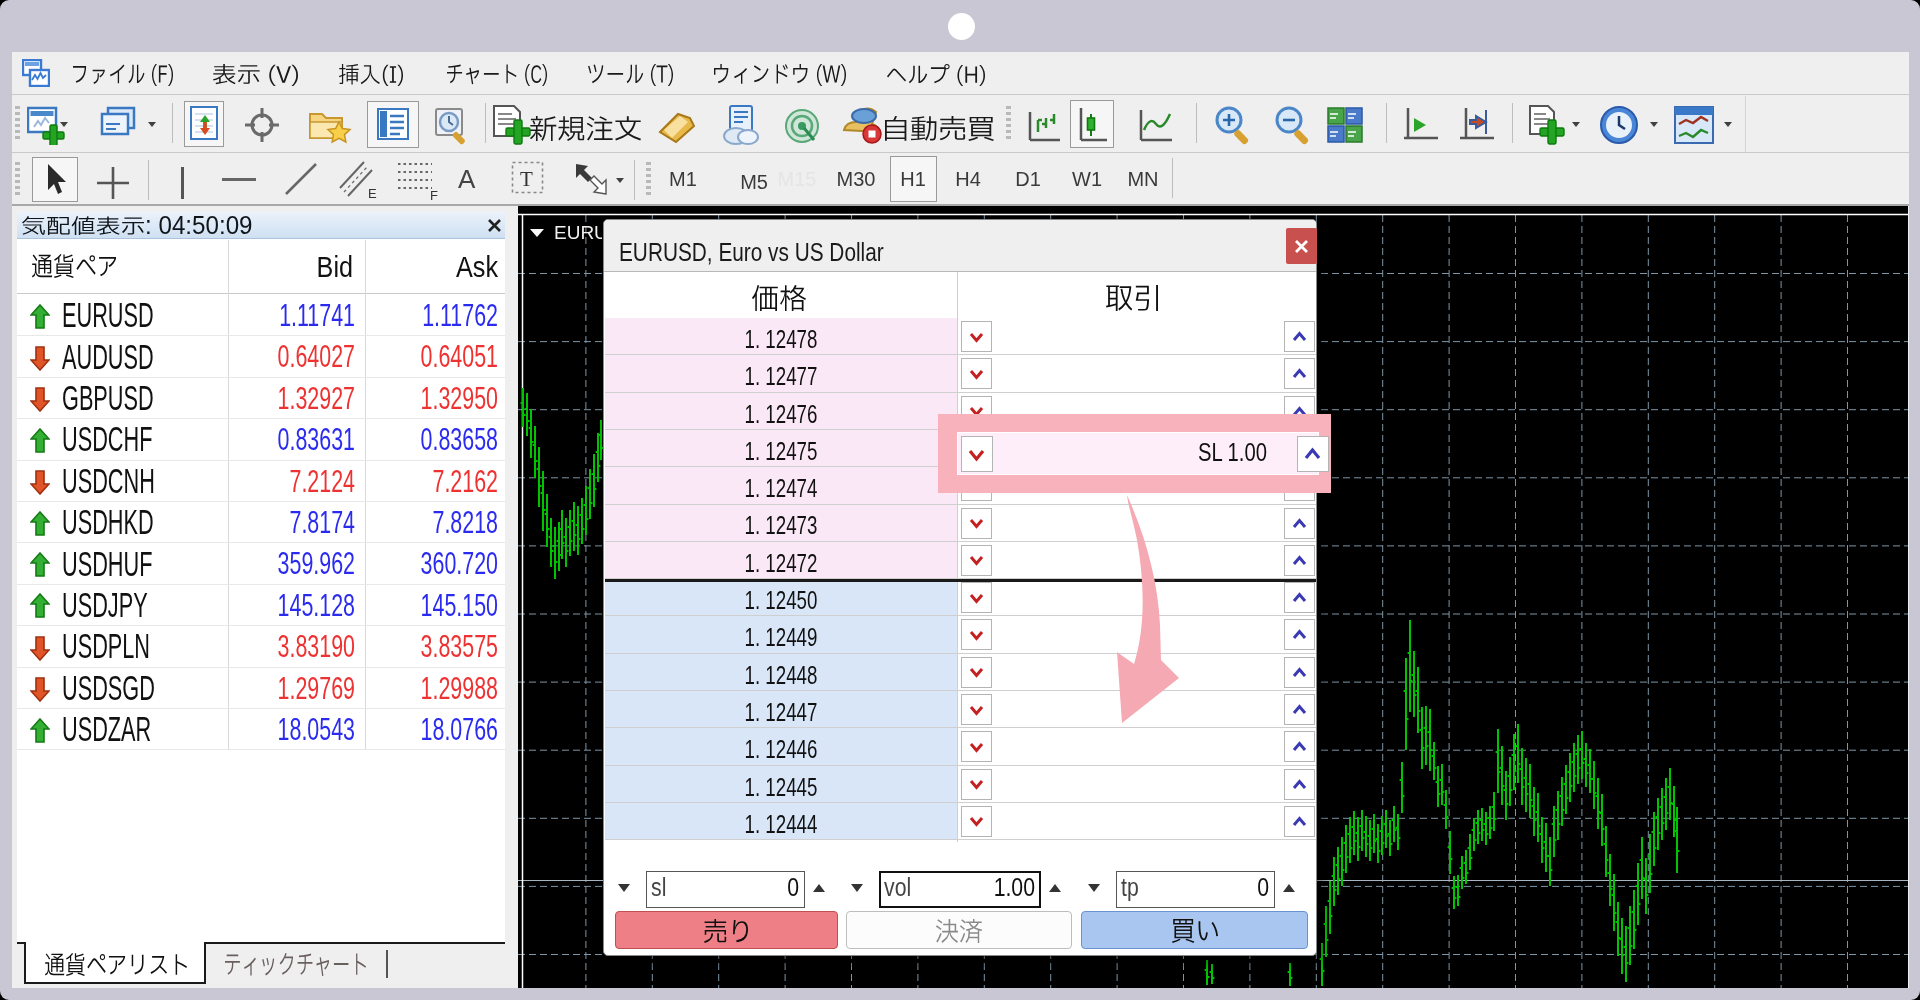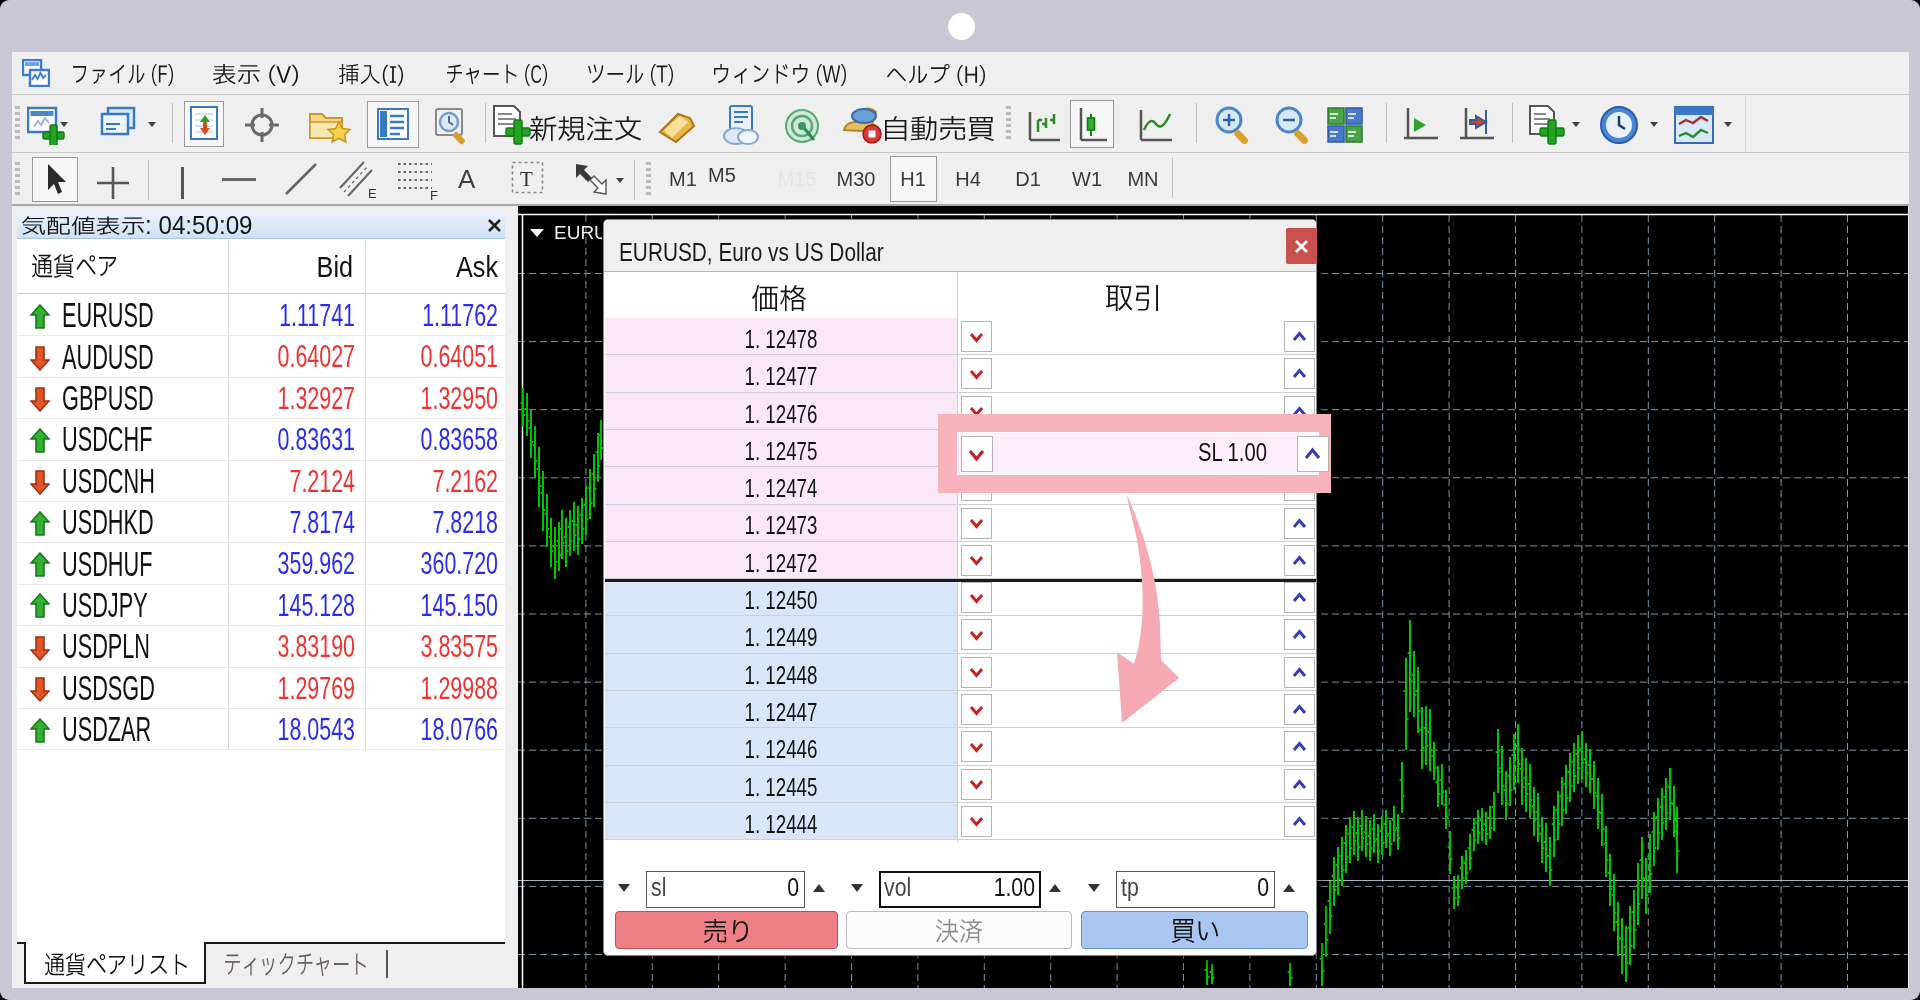--- a/index.html
+++ b/index.html
@@ -217,21 +217,21 @@
 </svg>
 <svg class="abs" style="left:572px;top:160px" width="38" height="38" viewBox="0 0 38 38">
 <path d="M4 4 l12 2 -4 4 8 8 -4 4 -8 -8 -4 4 z" fill="#3a3a3a"></path>
 <path d="M34 34 l-12 -2 4 -4 -8 -8 4 -4 8 8 4 -4 z" fill="#fff" stroke="#555" stroke-width="1.4"></path>
 </svg>
 <div class="abs" style="left:616px;top:178px;width:0;height:0;border-left:4.5px solid transparent;border-right:4.5px solid transparent;border-top:5.58px solid #404040"></div>
 <div class="abs" style="left:634px;top:160px;width:1px;height:40px;background:#bdbdbd"></div>
 <div class="abs" style="left:646px;top:162px;width:5px;height:34px;background:repeating-linear-gradient(#b9b9b9 0 3px,#f0efef 3px 6px)"></div>
 <div class="abs" style="left:890px;top:156px;width:47px;height:46px;background:#f6f6f6;border:1px solid #9a9a9a"></div>
 <div class="abs" style="left:653px;top:168px;width:60px;text-align:center;font-size:20px;color:#3a3a3a">M1</div>
-<div class="abs" style="left:708px;top:164px;width:60px;text-align:left;font-size:20px;color:#3a3a3a">M5</div>
+<div class="abs" style="left:708px;top:171px;width:60px;text-align:right;font-size:20px;color:#3a3a3a">M5</div>
 <div class="abs" style="left:767px;top:168px;width:60px;text-align:center;font-size:20px;color:#e5e5e5">M15</div>
 <div class="abs" style="left:826px;top:168px;width:60px;text-align:center;font-size:20px;color:#3a3a3a">M30</div>
 <div class="abs" style="left:883px;top:168px;width:60px;text-align:center;font-size:20px;color:#3a3a3a">H1</div>
 <div class="abs" style="left:938px;top:168px;width:60px;text-align:center;font-size:20px;color:#3a3a3a">H4</div>
 <div class="abs" style="left:998px;top:168px;width:60px;text-align:center;font-size:20px;color:#3a3a3a">D1</div>
 <div class="abs" style="left:1057px;top:168px;width:60px;text-align:center;font-size:20px;color:#3a3a3a">W1</div>
 <div class="abs" style="left:1113px;top:168px;width:60px;text-align:center;font-size:20px;color:#3a3a3a">MN</div>
 <div class="abs" style="left:1172px;top:158px;width:1px;height:40px;background:#bdbdbd"></div>
 <div class="abs" style="left:12px;top:204px;width:1897px;height:2px;background:#a8a8a8"></div>
 <div class="abs" style="left:17px;top:212px;width:488px;height:730px;background:#fff"></div>

